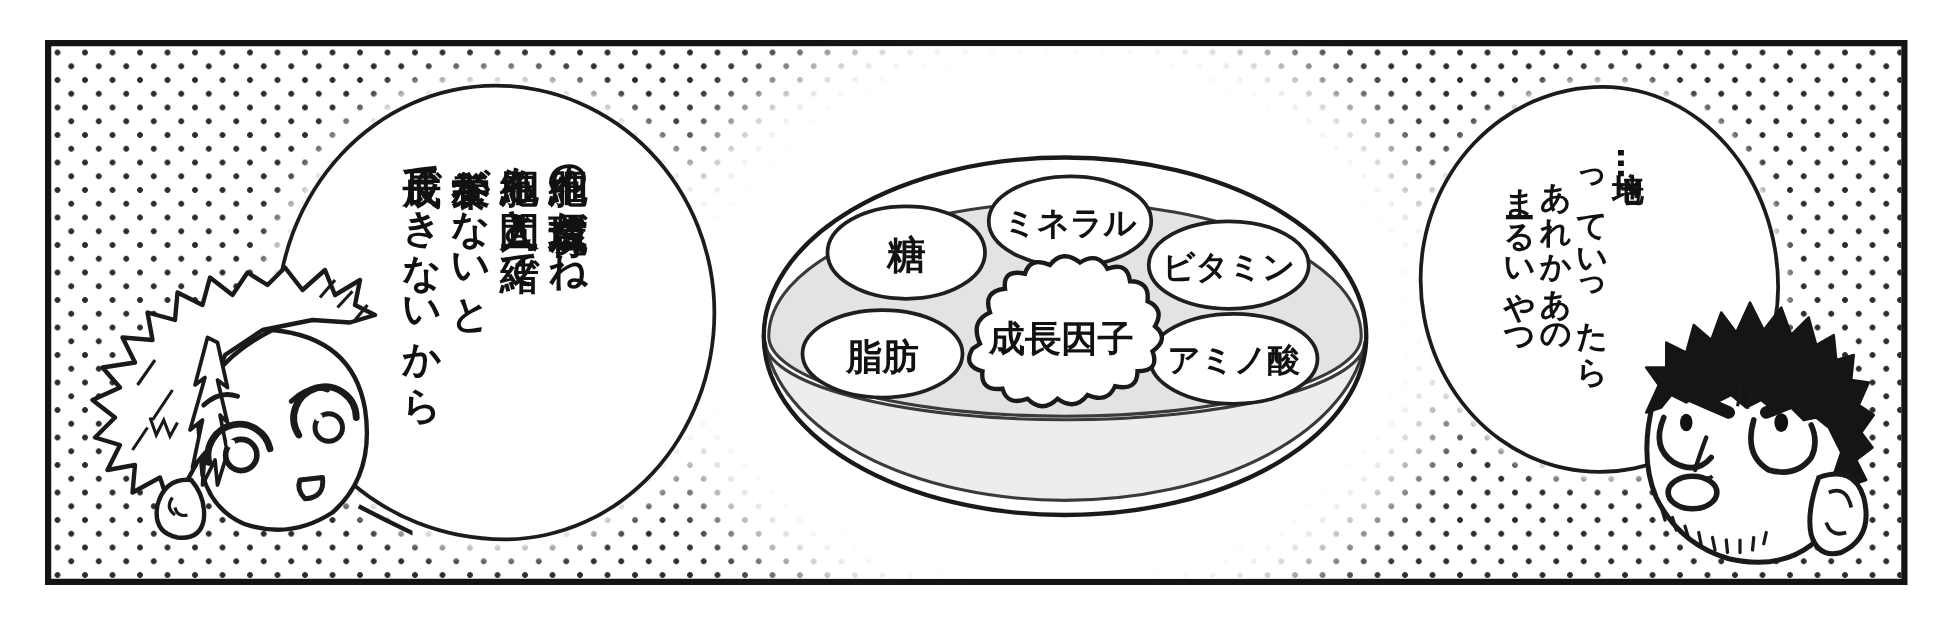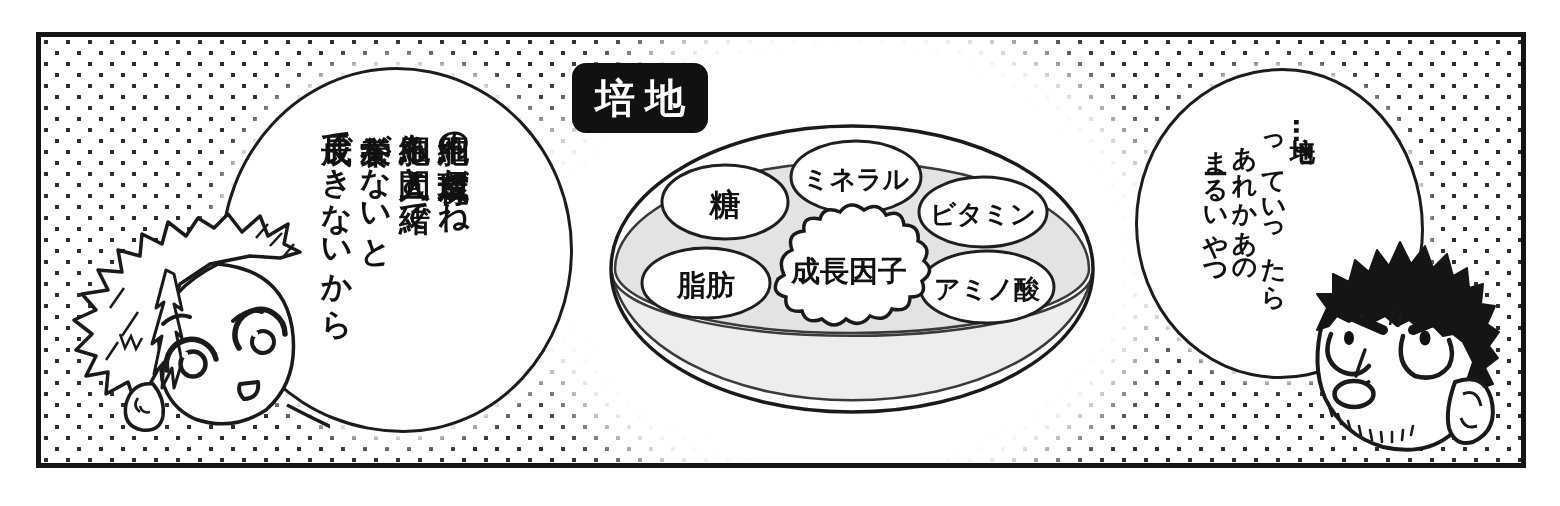--- a/index.html
+++ b/index.html
@@ -82,21 +82,20 @@
   </div>
 
   <div class="bubble bubble-right"></div>
   <div class="vtext vtext-right">
     <div class="col">培地…?</div>
     <div class="col">っていったら</div>
     <div class="col">あれかあの</div>
     <div class="col">まーるいやつ</div>
   </div>
 
-  <div class="title-badge">培地</div>
 
   <div class="dish-wrap">
     <svg width="492" height="300" viewBox="0 0 492 300">
 
       <ellipse cx="246" cy="146" rx="241" ry="143" fill="#ffffff"></ellipse>
 
       <path d="M 6 150 A 241 140 0 0 0 486 150 A 237 62 0 0 1 6 150 Z" fill="#ededed" stroke="#3a3a3a" stroke-width="2.5"></path>
 
       <path d="M 9 146 A 237 107 0 0 1 483 146 A 237 64 0 0 1 9 146 Z" fill="#e3e3e3" stroke="#3a3a3a" stroke-width="2.5"></path>
 

